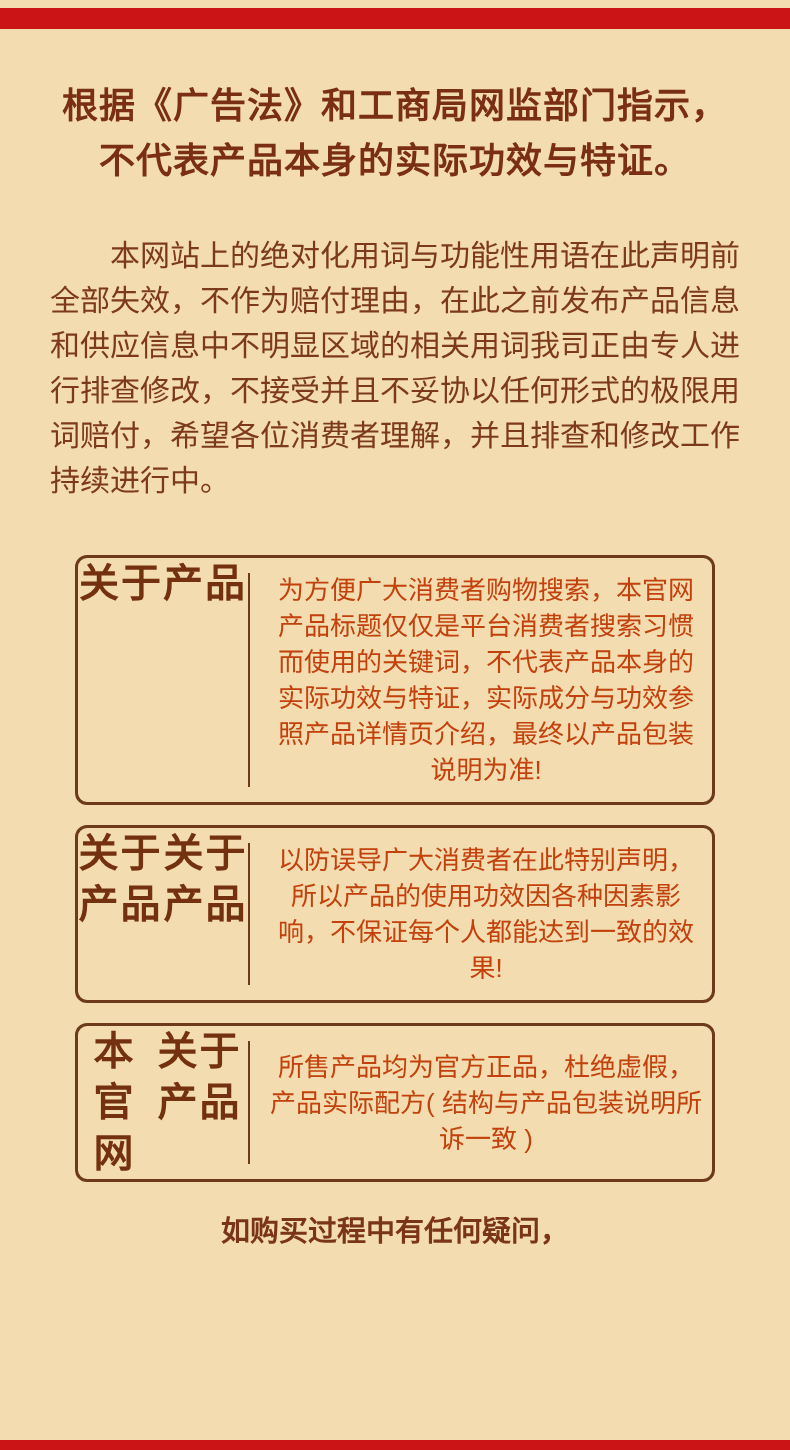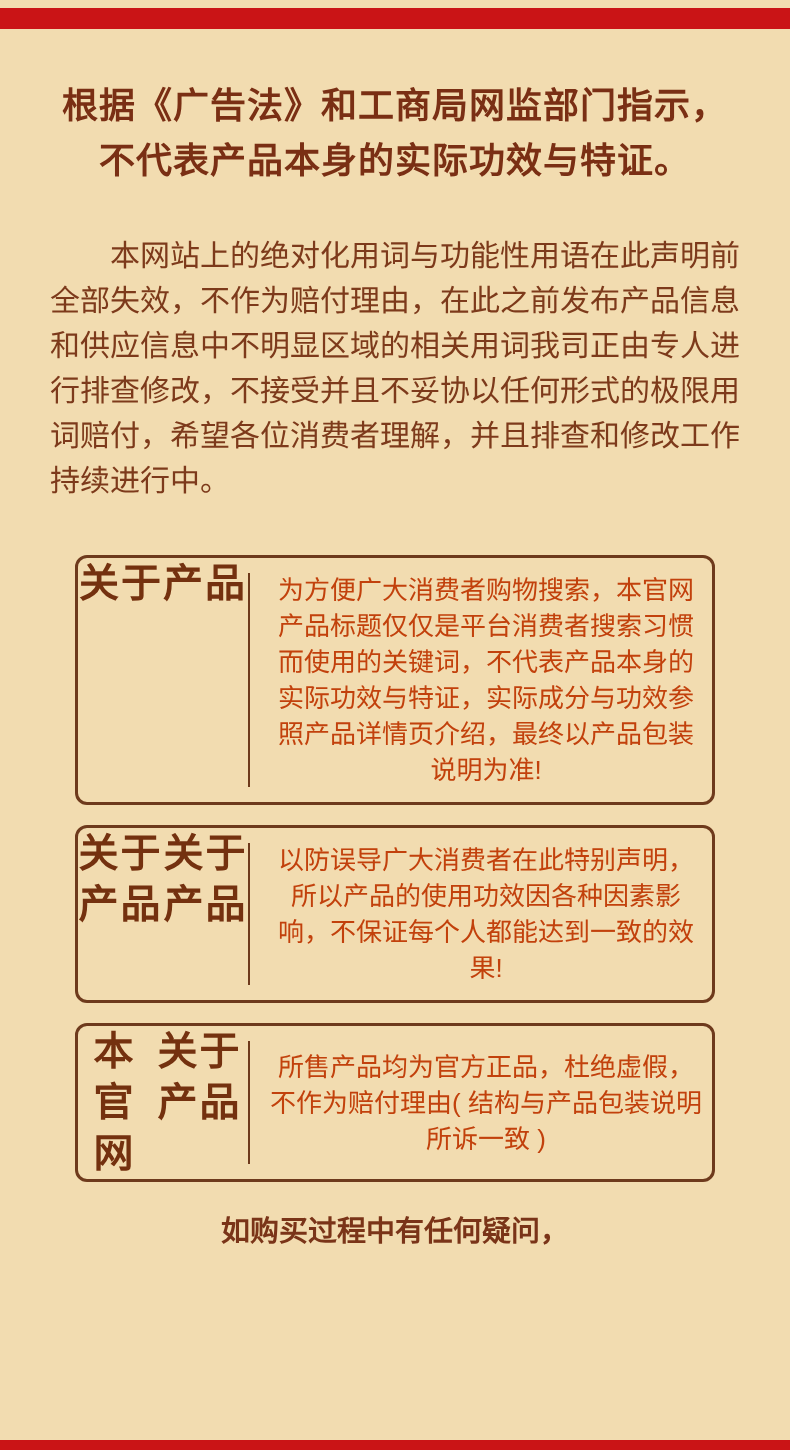--- a/index.html
+++ b/index.html
@@ -144,21 +144,21 @@
       </div>
     </div>
 
     <div class="notice-box h3">
       <div class="notice-label">
         <div>本官网</div>
         <div>关于产品</div>
       </div>
       <div class="notice-divider"></div>
       <div class="notice-body">
-        <p>所售产品均为官方正品，杜绝虚假，不作为赔付理由( 结构与产品包装说明所诉一致 )</p>
+        <p>所售产品均为官方正品，杜绝虚假，产品实际配方( 结构与产品包装说明所诉一致 )</p>
       </div>
     </div>
 
   </div>
 
   <div class="footer-note">
     <div>如购买过程中有任何疑问，</div>
 
   </div>
 

